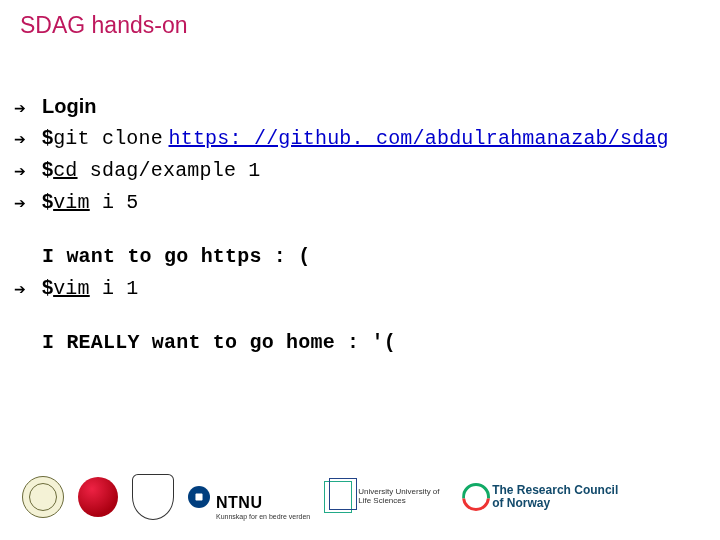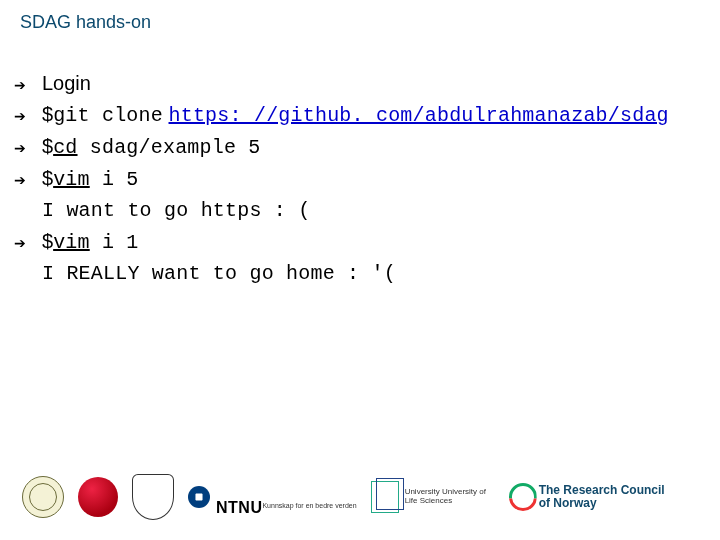--- a/index.html
+++ b/index.html
@@ -10,23 +10,23 @@
     background: #ffffff;
     font-family: Arial, Helvetica, sans-serif;
     color: #000;
     position: relative;
     overflow: hidden;
   }
   .title {
     position: absolute;
     left: 20px;
     top: 12px;
-    font-size: 18px;
+    font-size: 23px;
     font-weight: 400;
-    color: #0c4a6e;
+    color: #be185d;
   }
   .content {
     position: absolute;
     left: 14px;
     top: 70px;
     width: 690px;
   }
   .row {
     display: flex;
     align-items: baseline;
@@ -36,21 +36,21 @@
   .bullet {
     width: 28px;
     flex: 0 0 28px;
     font-size: 14px;
     color: #000;
     padding-top: 4px;
   }
   .line {
     font-size: 20px;
   }
-  .bold  { font-weight: 400; font-family: Arial, Helvetica, sans-serif; }
+  .bold  { font-weight: 700; font-family: Arial, Helvetica, sans-serif; margin-top: 23px; }
   .mono  { font-family: "Courier New", Courier, monospace; letter-spacing: 0.2px; }
   .under { text-decoration: underline; }
   .link  { color: #0000cc; text-decoration: underline; font-size: 20px; }
   .mono.link { font-family: "Courier New", Courier, monospace; }
 
   
   .footer {
     position: absolute;
     left: 22px;
     bottom: 20px;
@@ -81,21 +81,21 @@
     display:flex; align-items:center; gap:6px;
   }
   .ntnu-sq {
     width:22px; height:22px; background:#003e7e; border-radius:50%;
     position:relative;
   }
   .ntnu-sq::after{
     content:""; position:absolute; inset:6px; background:#fff; transform:rotate(45deg);
     clip-path: polygon(50% 0,100% 50%,50% 100%,0 50%);
   }
-  .ntnu-text { display:flex; flex-direction:row; line-height:1;margin-top:21px; }
+  .ntnu-text { display:flex; flex-direction:column; line-height:1;margin-top:21px; }
   .ntnu-big { font-weight:700; font-size:16px; letter-spacing:0.5px; }
   .ntnu-sub { font-size:7px; color:#333; margin-top:2px;}
   .nmbu {
     display:flex; align-items:center; gap:6px;
   }
   .nmbu-box {
     width:26px; height:30px; border:1.5px solid #2a8; position:relative;
   }
   .nmbu-box::before{content:"";position:absolute;left:4px;top:-4px;width:26px;height:30px;border:1.5px solid #248;}
   .nmbu-text { font-size:8px; line-height:1.1; color:#333; width:90px;}
@@ -120,21 +120,21 @@
   <div class="row">
     <span class="bullet">➔</span>
     <span class="line">
       <span class="bold">$</span><span class="mono">git clone</span>&nbsp;<a class="mono link">https: //github. com/abdulrahmanazab/sdag</a>
     </span>
   </div>
 
   <div class="row">
     <span class="bullet">➔</span>
     <span class="line">
-      <span class="bold">$</span><span class="mono under">cd</span><span class="mono"> sdag/example 5</span>
+      <span class="bold">$</span><span class="mono under">cd</span><span class="mono"> sdag/example 1</span>
     </span>
   </div>
 
   <div class="row">
     <span class="bullet">➔</span>
     <span class="line">
       <span class="bold">$</span><span class="mono under">vim</span><span class="mono"> i 5</span>
     </span>
   </div>
 

